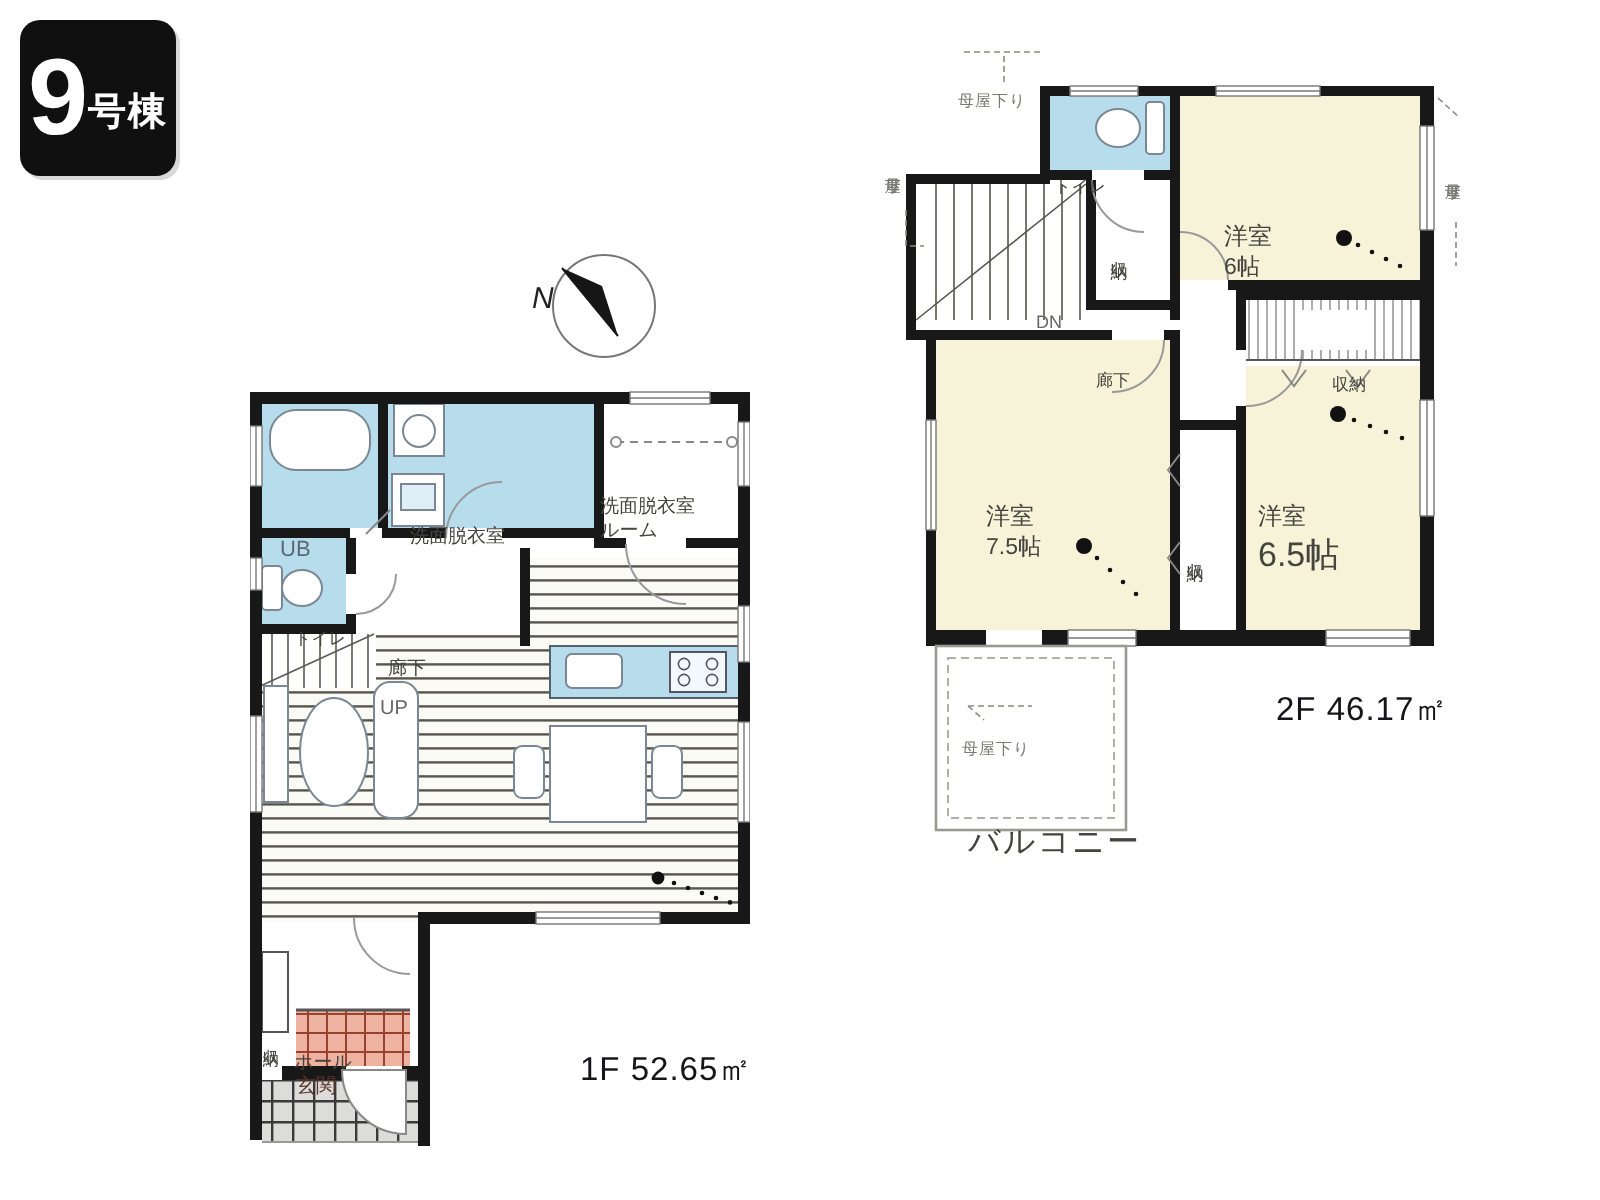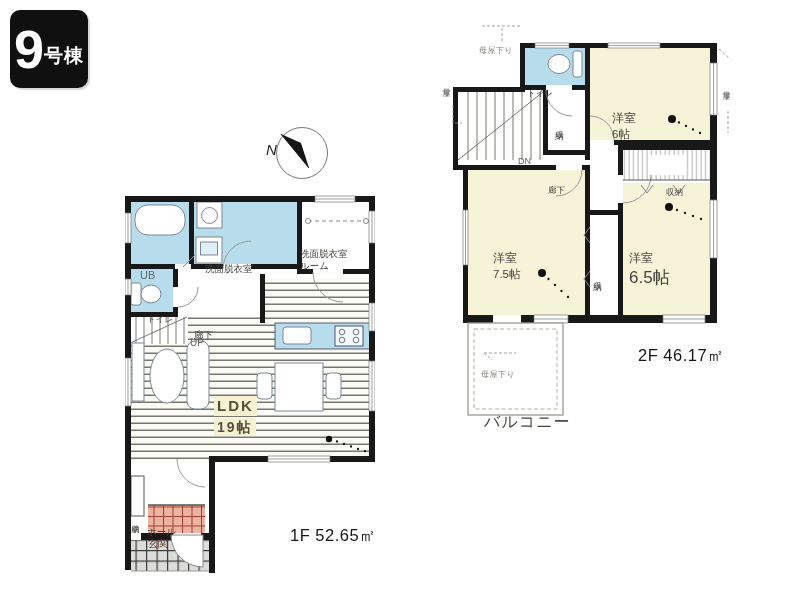--- a/index.html
+++ b/index.html
@@ -288,25 +288,21 @@
   </svg>
 
   <div class="lbl c" style="left:140px;top:236px;width:40px;font-size:11px;color:#5a6a74">UB</div>
   <div class="lbl c" style="left:205px;top:231px;width:80px;font-size:9.5px">洗面脱衣室</div>
   <div class="lbl c" style="left:300px;top:216px;width:70px;font-size:9.5px">
     <span style="display:block">洗面脱衣室</span>
     <span style="display:block">ルーム</span>
   </div>
   <div class="lbl" style="left:147px;top:282px;font-size:8.5px">トイレ</div>
   <div class="lbl" style="left:194px;top:297px;font-size:9.5px">廊下</div>
-  <div class="lbl" style="left:190px;top:304px;font-size:10px;color:#666">UP</div>
-  <div class="lbl c" style="left:214px;top:364px;width:70px">
-    <span class="ldk-line" style="font-size:15px">LDK</span><br>
-    <span class="ldk-line" style="font-size:14px">19帖</span>
-  </div>
+  <div class="lbl" style="left:190px;top:316px;font-size:10px;color:#666">UP</div>
   <div class="lbl c" style="left:147px;top:494px;width:60px;font-size:9.5px">ホール</div>
   <div class="lbl c" style="left:148px;top:505px;width:60px;font-size:10px;color:#5c3328">玄関</div>
   <div class="lbl v" style="left:129px;top:486px;font-size:8px">収納</div>
   <div class="lbl area" style="left:290px;top:493px">1F 52.65㎡</div>
 
   <div class="lbl ann" style="left:479px;top:14px">母屋下り</div>
   <div class="lbl ann v" style="left:440px;top:50px">母屋下り</div>
   <div class="lbl ann v" style="left:720px;top:53px">母屋下り</div>
   <div class="lbl" style="left:527px;top:56px;font-size:8.5px">トイレ</div>
   <div class="lbl c" style="left:612px;top:79px;width:70px;font-size:12px">

